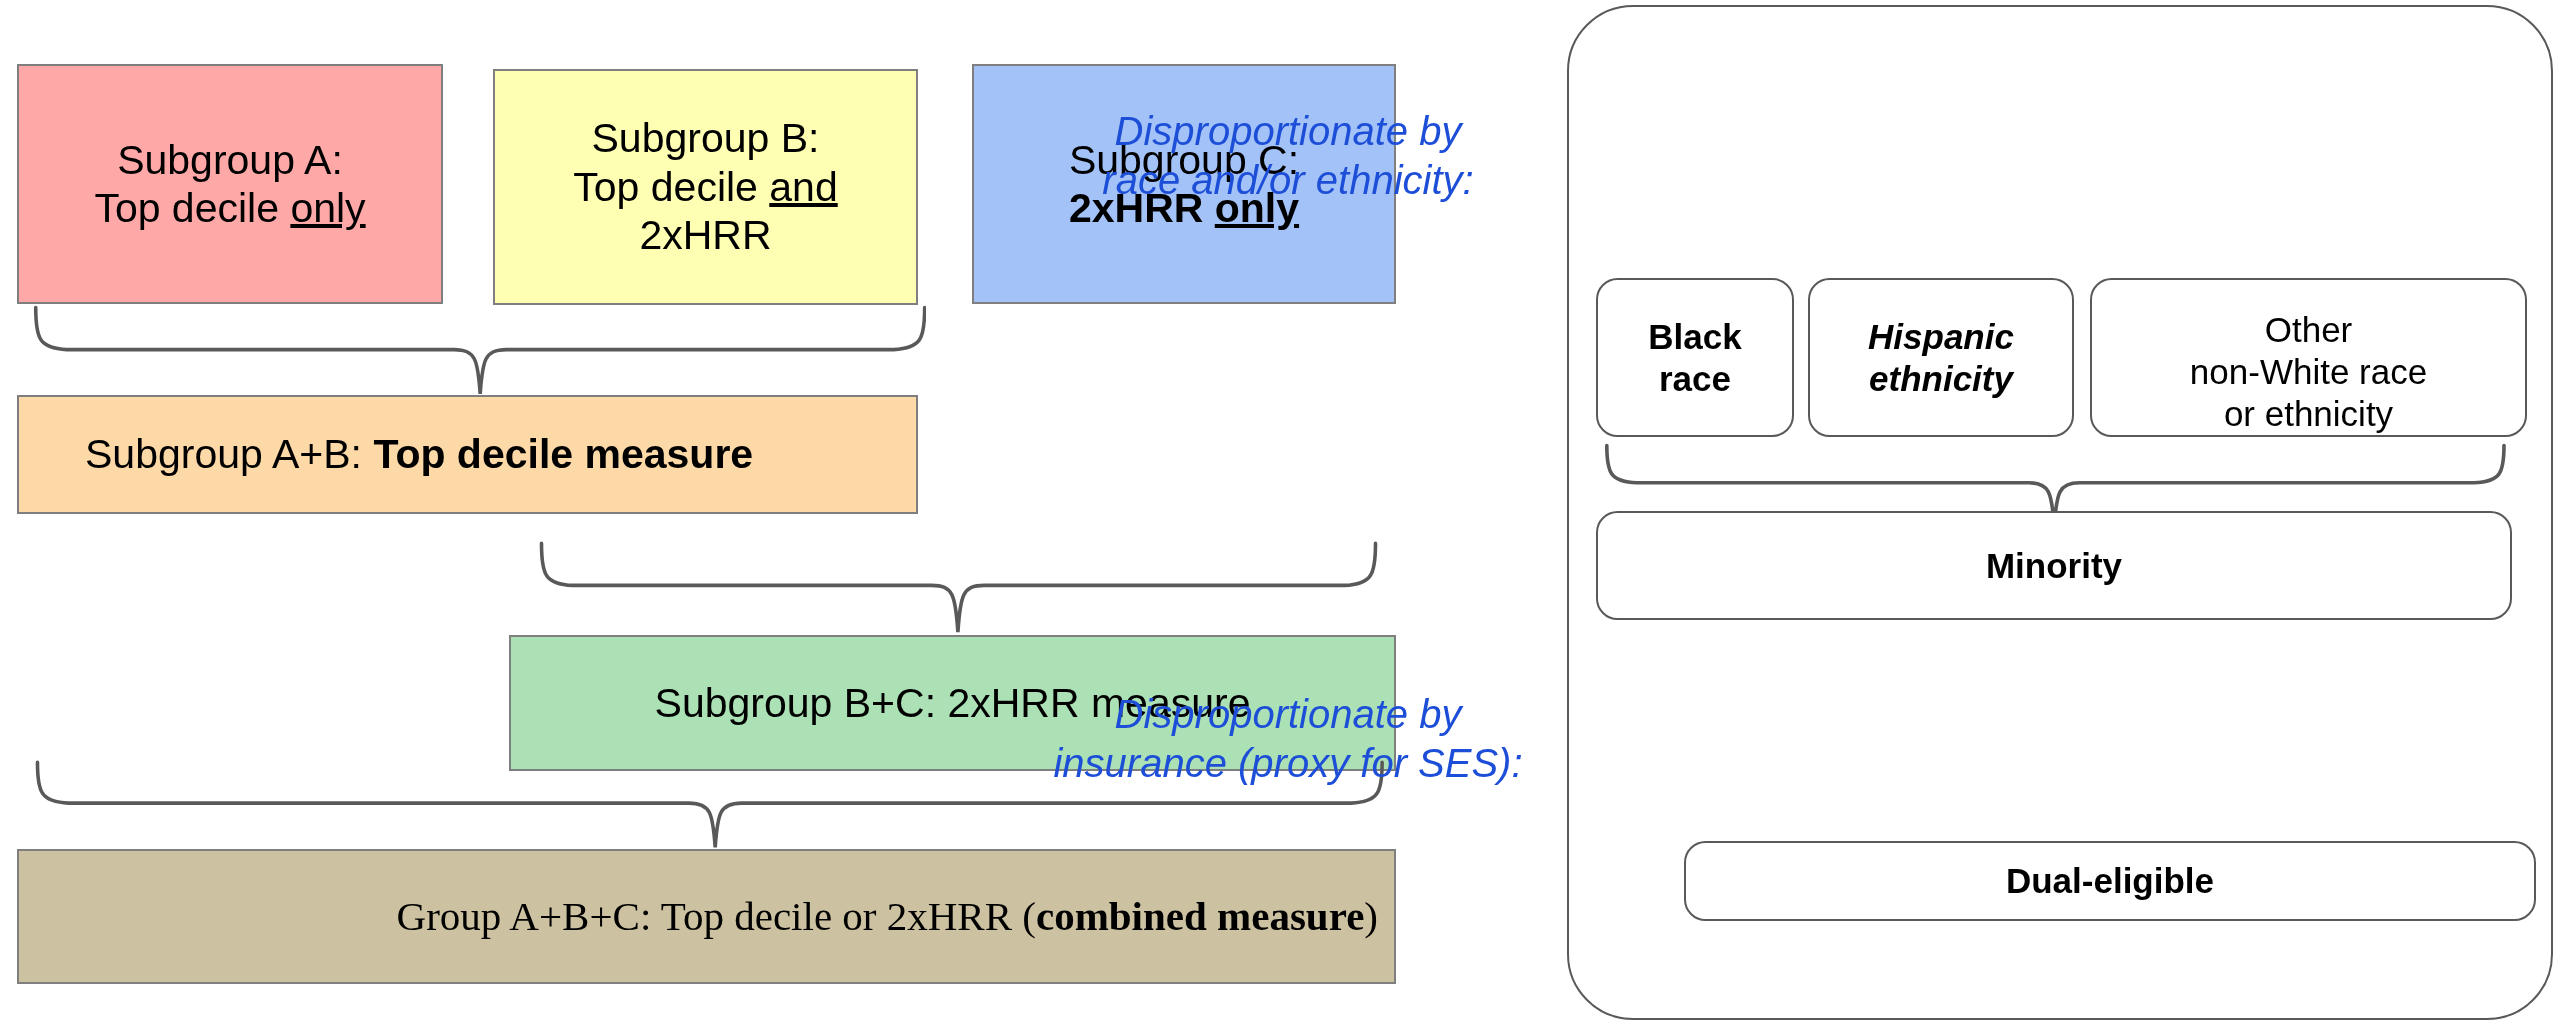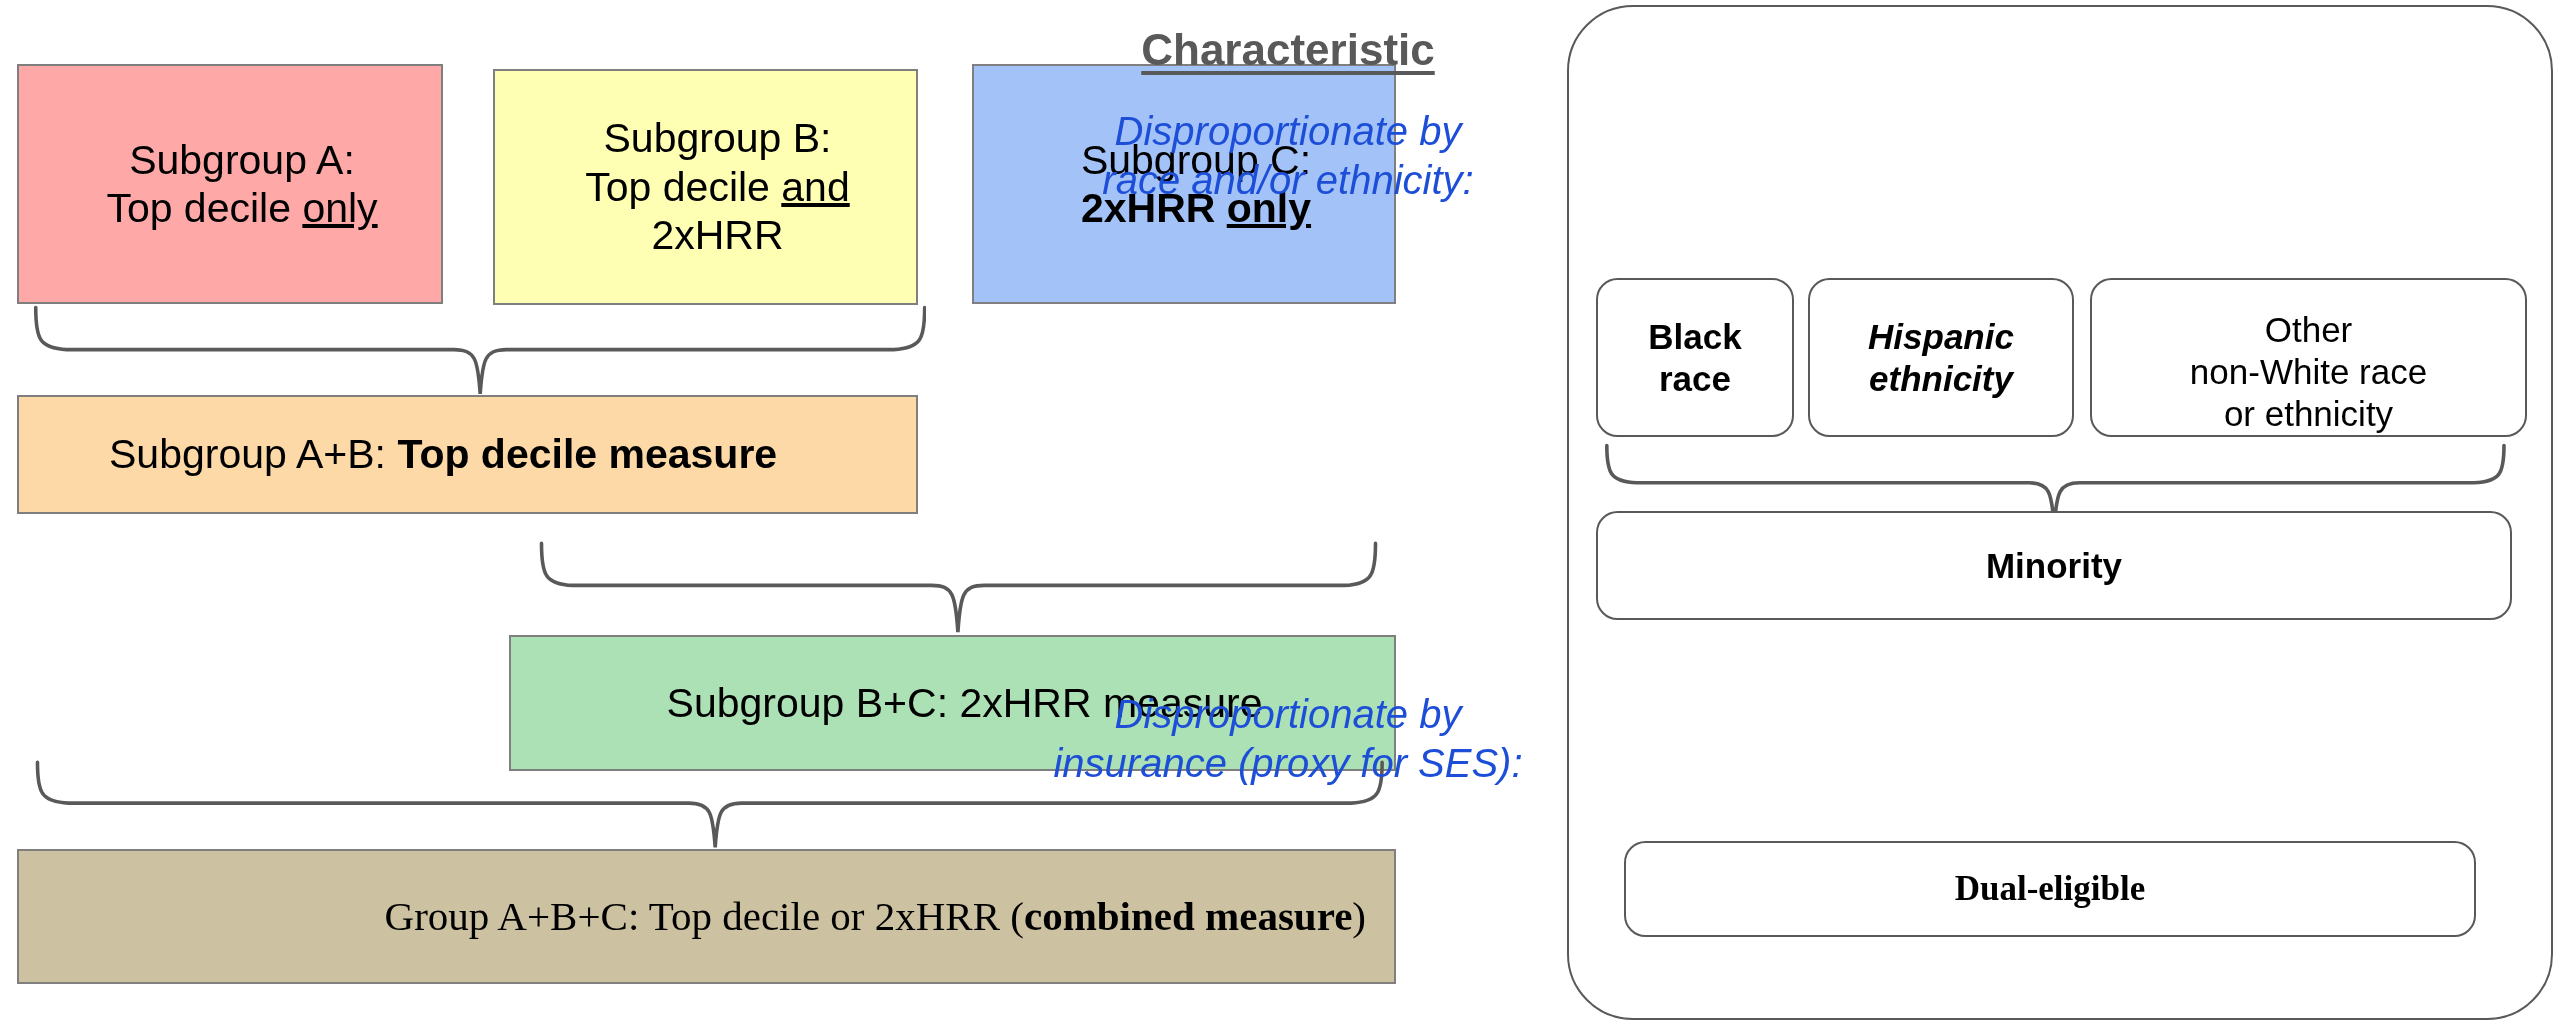--- a/index.html
+++ b/index.html
@@ -26,21 +26,21 @@
     position: absolute;
     box-sizing: border-box;
     border: 2.4px solid #7f7f7f;
     display: flex;
     align-items: center;
     justify-content: center;
     text-align: center;
     color: #000000;
     line-height: 1.18;
   }
-  .fbox .txt { display: block; width: 100%; padding: 0 28px; margin-left: 24px; }
+  .fbox .txt { display: block; width: 100%; padding: 0 16px; }
 
   
   .box-a { left: 17px;   top: 64px;  width: 426px;  height: 240px; background: #FFA8A8; font-size: 41px; }
   .box-b { left: 493px;  top: 69px;  width: 425px;  height: 236px; background: #FFFFB3; font-size: 41px; }
   .box-c { left: 972px; top: 64px;  width: 424px;  height: 240px; background: #A3C2F7; font-size: 41px; }
 
   
   .box-ab  { left: 17px;  top: 395px;  width: 901px; height: 119px; background: #FCD9A6; font-size: 41px; justify-content: flex-start; }
   .box-bc  { left: 509px; top: 635px; width: 887px; height: 136px; background: #ACE0B5; font-size: 41px; }
   .box-abc { left: 17px;  top: 849px; width: 1379px; height: 135px; background: #CCC1A0; font-size: 41px; }
@@ -105,21 +105,21 @@
     color: #000000;
     font-size: 35px;
     line-height: 1.2;
   }
   .rbox .txt { display: block; width: 100%; padding: 0 8.4px; }
 
   .rbox-black    { left: 1596px; top: 278px;  width: 198px; height: 159px; font-weight: 700; }
   .rbox-hispanic { left: 1808px; top: 278px;  width: 266px; height: 159px; font-weight: 700; font-style: italic; }
   .rbox-other    { left: 2090px; top: 278px;  width: 437px; height: 159px; font-weight: 400; align-items: flex-end; }
   .rbox-minority { left: 1596px; top: 511px;  width: 916px; height: 109px; font-weight: 700; }
-  .rbox-dual     { left: 1624px; top: 841px; width: 852px; height: 96px; font-weight: 700; font-family: Liberation Serif, serif; }
+  .rbox-dual     { left: 1684px; top: 841px; width: 852px; height: 80px; font-weight: 700; }
 </style>
 </head>
 <body>
 
 <div id="stage">
 
   <div class="fbox box-a">
     <span class="txt">
       <span>Subgroup A:</span><br>
       <span>Top decile </span><u>only</u>
@@ -163,21 +163,20 @@
     <path d="M 10 4 C 10 54, 16 70, 62 72 L 1098 72 C 1134 72, 1138 88, 1142 146
              C 1146 88, 1150 72, 1186 72 L 2204 72 C 2250 70, 2256 54, 2256 4" fill="none" stroke="#595959" stroke-width="6" stroke-linecap="round"></path>
   </svg>
 
   <div class="fbox box-abc">
     <span class="txt"><span>Group A+B+C: Top decile or 2xHRR (</span><b>combined measure</b><span>)</span></span>
   </div>
 
   <div id="panel"></div>
 
-  <div id="panel-title">Characteristic</div>
 
   <div class="panel-sub" id="panel-sub-race">
     <span>Disproportionate by</span><br>
     <span>race and/or ethnicity:</span>
   </div>
 
   <div class="rbox rbox-black">
     <span class="txt">
       <span>Black</span><br>
       <span>race</span>

